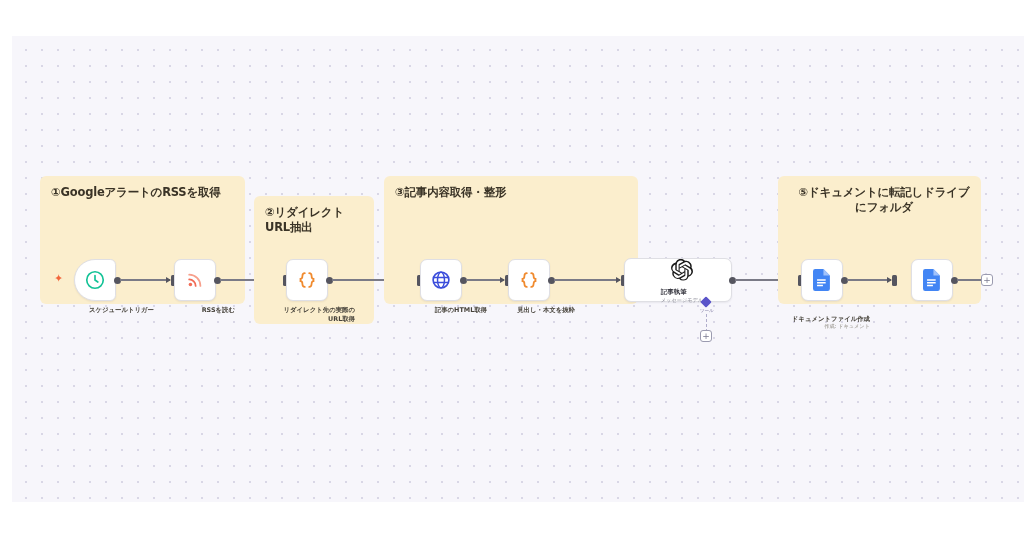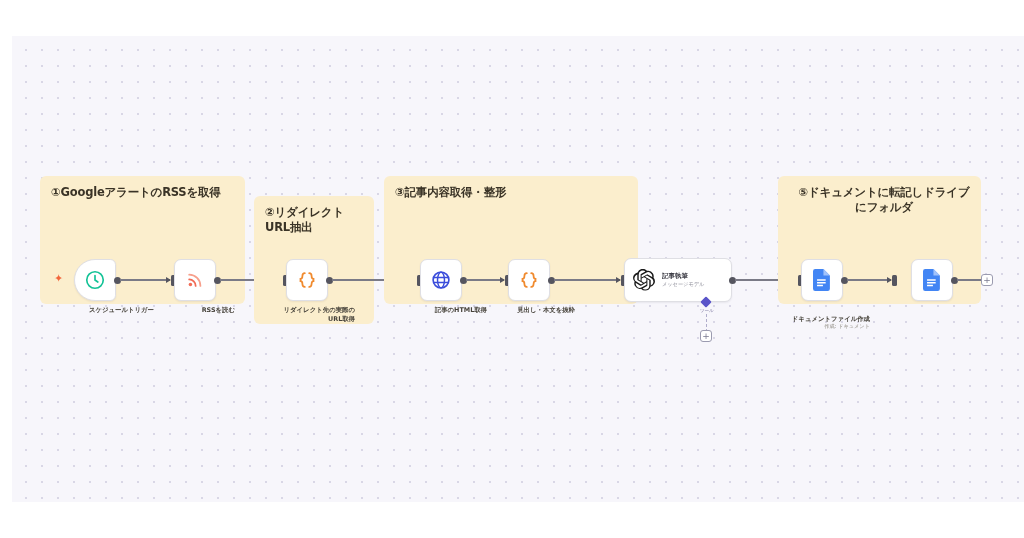--- a/index.html
+++ b/index.html
@@ -246,21 +246,21 @@
         </svg>
       </span>
     </div>
     <div class="caption" style="left:473px; top:270px; width:90px;">見出し・本文を抜粋</div>
     <div class="dot" style="left:536px; top:240.5px;"></div>
     <div class="wire" style="left:542px; top:243.3px; width:66px;"></div>
     <div class="arrow" style="left:604px; top:240.5px;"></div>
 
 
     <div class="in-port" style="left:609px; top:238.5px;"></div>
-    <div class="node wide" style="left:612px; top:222px;">
+    <div class="node wide" style="left:612px; top:222px;flex-direction:column;">
       <span class="node-icon">
         <svg width="22" height="22" viewBox="0 0 24 24">
           <path fill="#1a1a1a" d="M22.28 9.82a5.98 5.98 0 0 0-.52-4.91 6.05 6.05 0 0 0-6.51-2.9A6 6 0 0 0 4.98 3.76a5.98 5.98 0 0 0-4 2.9 6.05 6.05 0 0 0 .75 7.1 5.98 5.98 0 0 0 .51 4.91 6.05 6.05 0 0 0 6.52 2.9 5.98 5.98 0 0 0 4.51 2.01 6.05 6.05 0 0 0 5.77-4.19 5.98 5.98 0 0 0 4-2.9 6.05 6.05 0 0 0-.76-7.09zm-9.02 12.6a4.48 4.48 0 0 1-2.88-1.04l.14-.08 4.78-2.76a.79.79 0 0 0 .39-.68v-6.74l2.02 1.17a.07.07 0 0 1 .04.06v5.58a4.5 4.5 0 0 1-4.49 4.49zM3.6 18.3a4.47 4.47 0 0 1-.54-3.01l.14.09 4.79 2.76a.78.78 0 0 0 .78 0l5.84-3.37v2.33a.08.08 0 0 1-.03.06L9.73 19.96a4.5 4.5 0 0 1-6.13-1.64zM2.34 7.9a4.48 4.48 0 0 1 2.34-1.97v5.68a.77.77 0 0 0 .39.67l5.81 3.36-2.02 1.17a.07.07 0 0 1-.07 0L4 14.02A4.5 4.5 0 0 1 2.34 7.9zm16.6 3.86L13.1 8.38l2.02-1.16a.07.07 0 0 1 .07 0l4.83 2.79a4.49 4.49 0 0 1-.68 8.1v-5.68a.78.78 0 0 0-.39-.67zm2.01-3.02l-.14-.09-4.79-2.77a.78.78 0 0 0-.79 0L9.4 9.25V6.92a.07.07 0 0 1 .03-.06l4.83-2.79a4.49 4.49 0 0 1 6.67 4.65zM8.3 12.86l-2.02-1.17a.07.07 0 0 1-.04-.05V6.06a4.49 4.49 0 0 1 7.36-3.44l-.14.08L8.68 5.46a.79.79 0 0 0-.39.68zm1.1-2.37L12 8.99l2.6 1.5v3l-2.6 1.5-2.6-1.5z"></path>
         </svg>
       </span>
       <span class="node-inner-text">
         <span class="node-inner-title">記事執筆</span>
         <span class="node-inner-sub">メッセージモデル</span>
       </span>
     </div>

